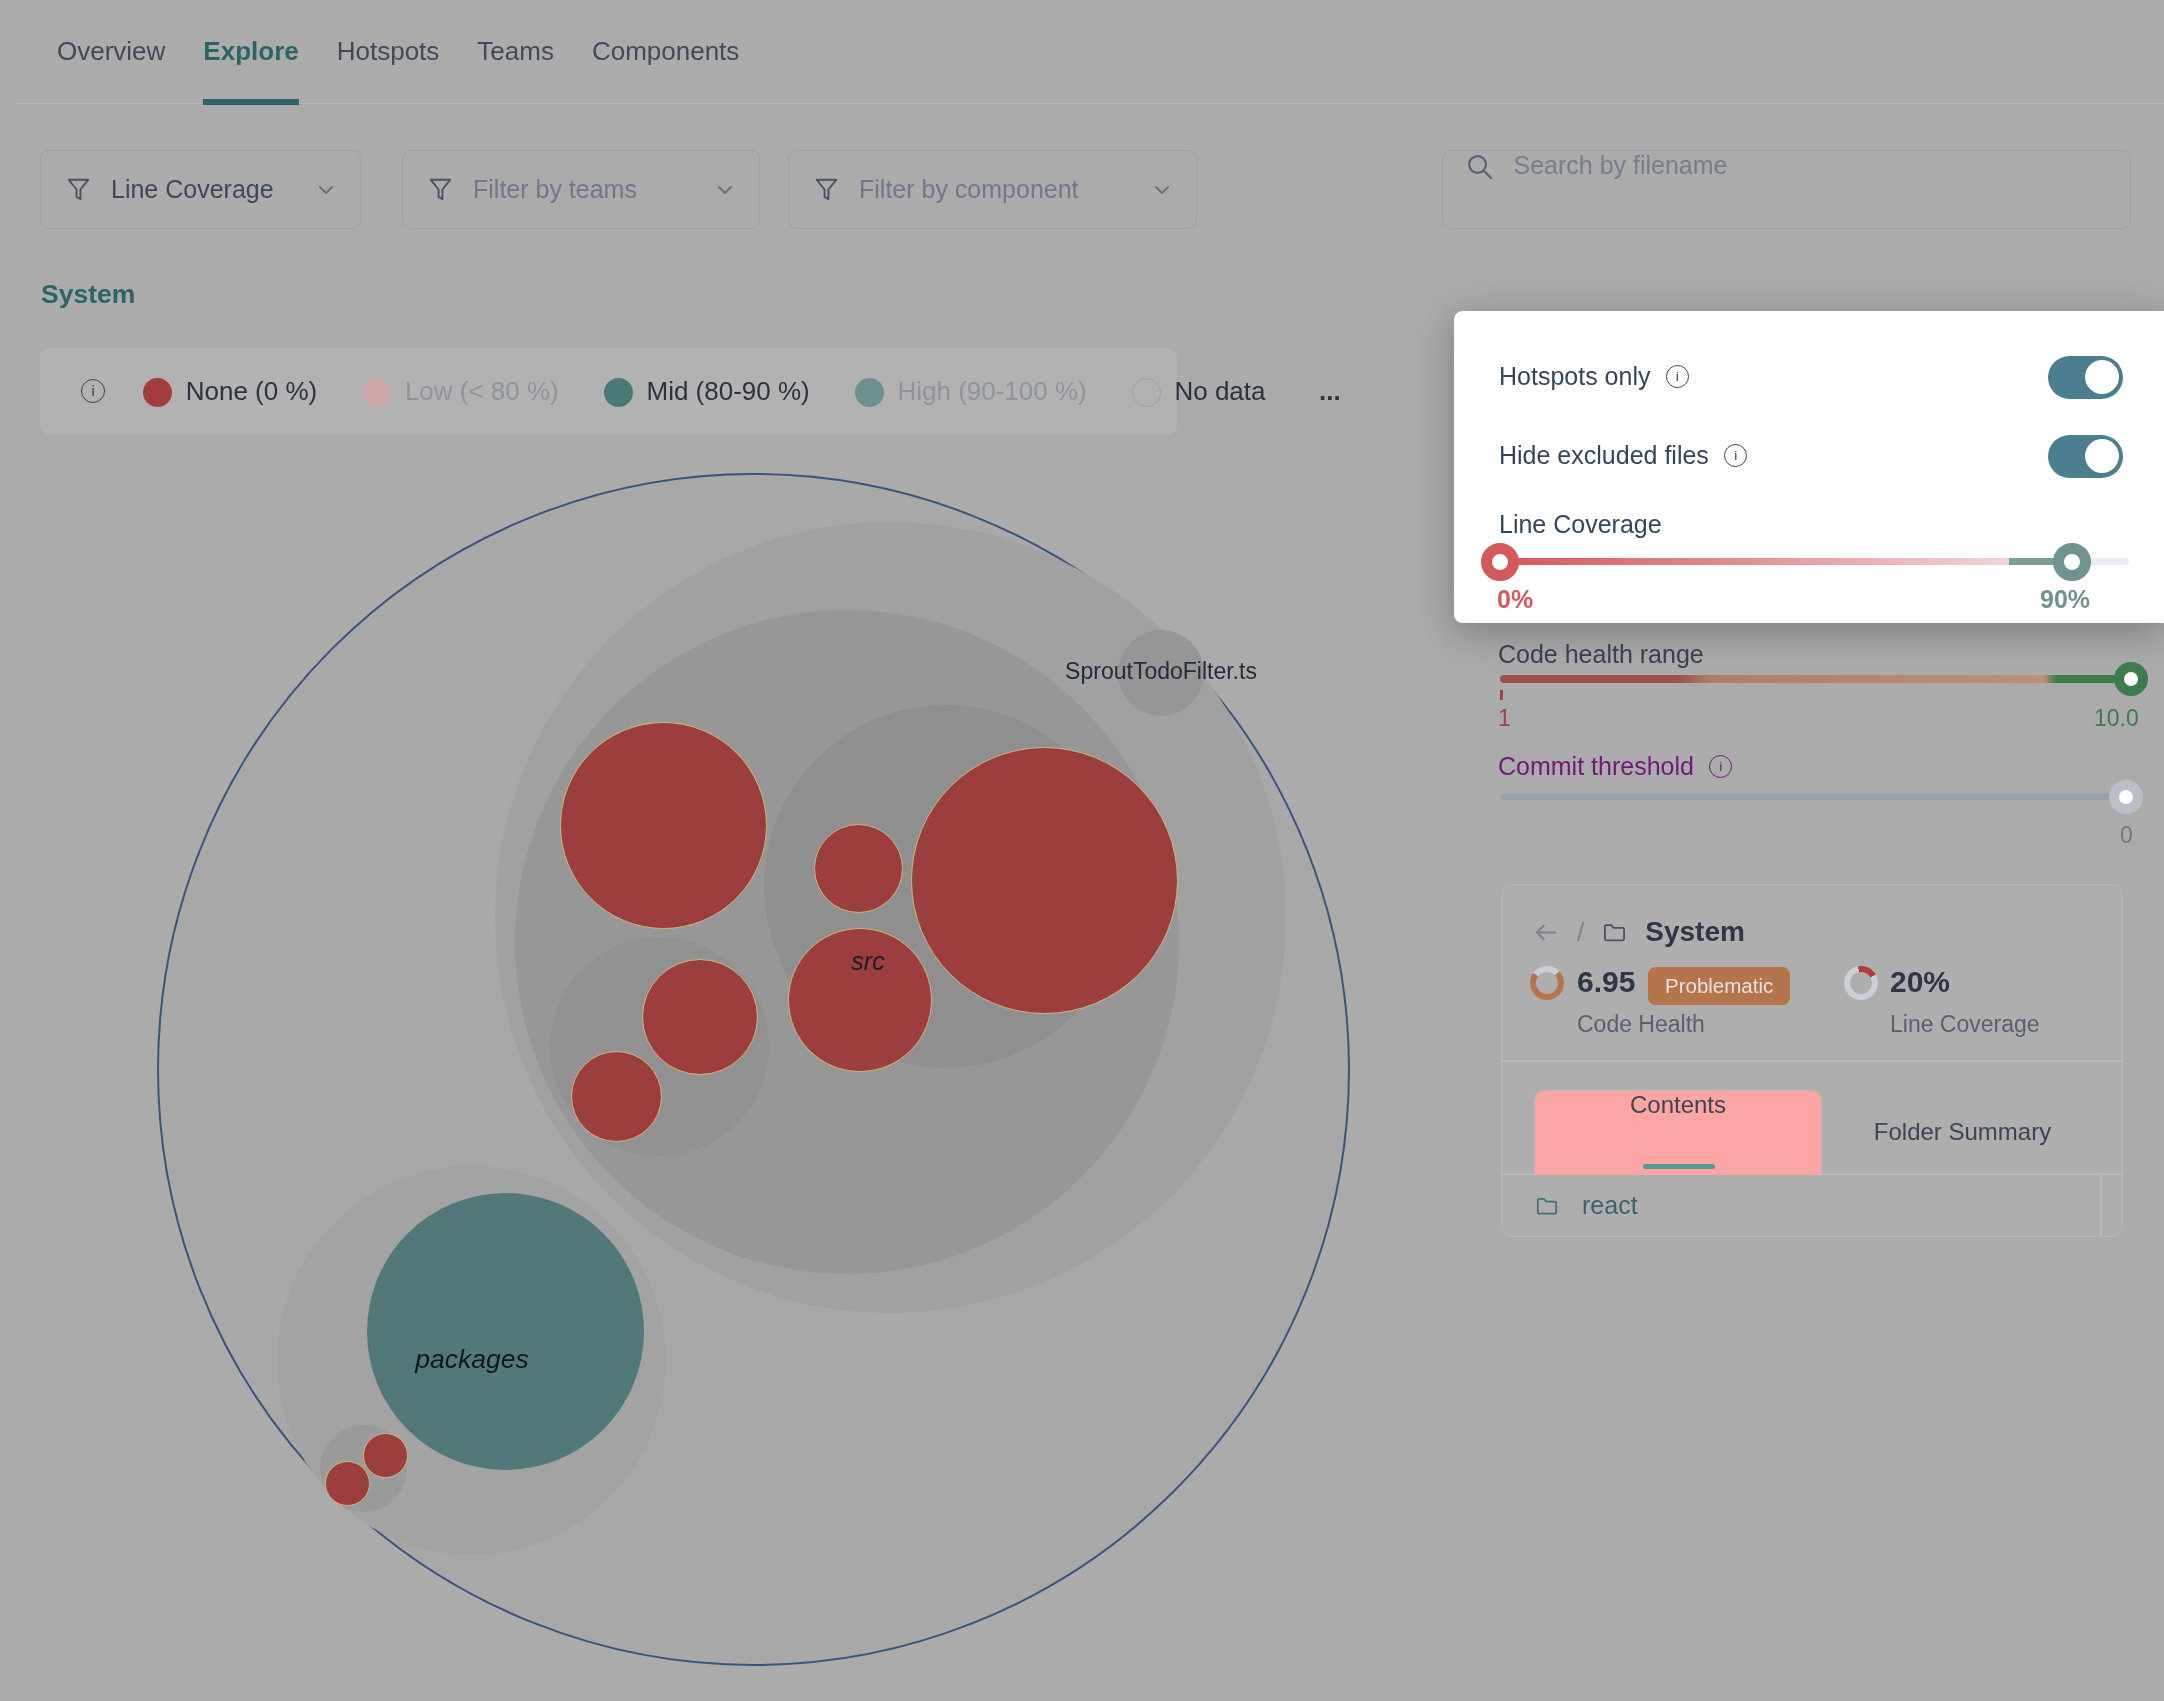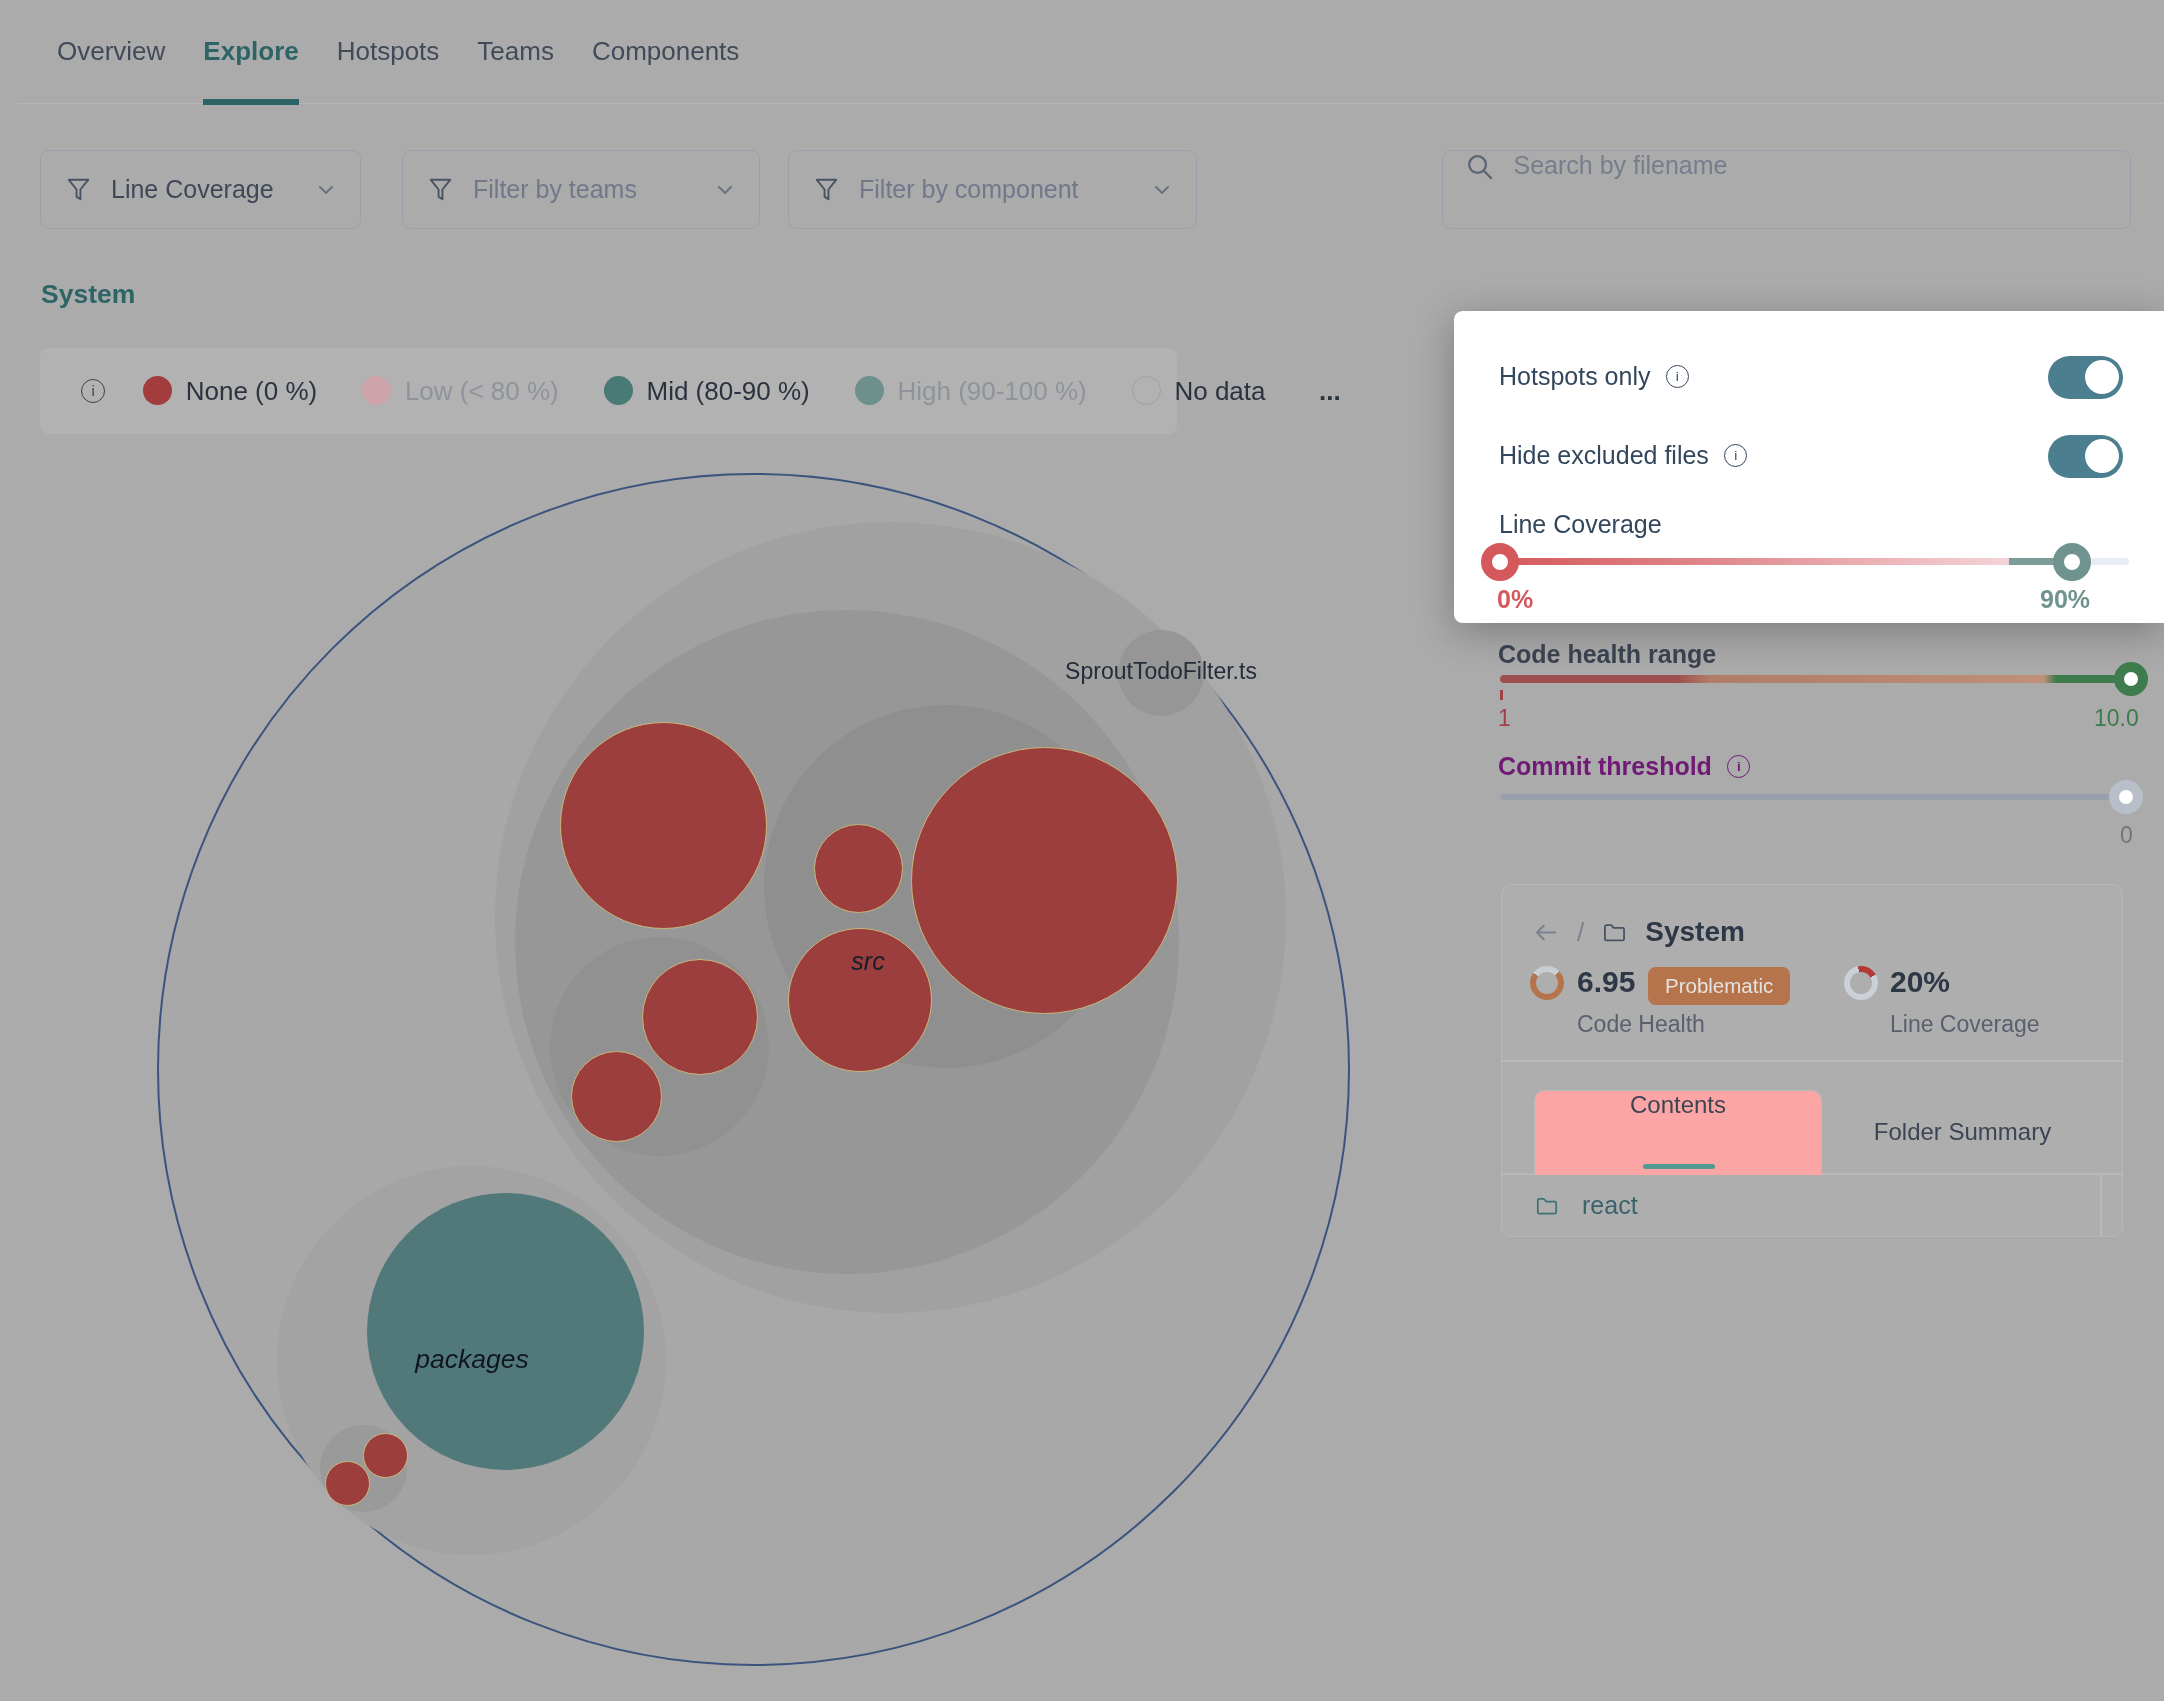--- a/index.html
+++ b/index.html
@@ -28,21 +28,21 @@
   .searchbox input::placeholder { color:#767e8c; }
   .search-ic { color:#5a6373; display:flex; }
 
   
   .view-title { position:absolute; left:41px; top:279px; font-size:26.5px; font-weight:700; color:#2d6566; }
   .legendbar { position:absolute; left:40px; top:348px; width:1137px; height:86px; background:#b2b2b2;
                border-radius:8.6px; display:flex; align-items:center; padding:0 29px 0 41px; }
   .leg-info { width:24px; height:24px; border-radius:50%; border:1.7px solid #394150; color:#394150;
               display:flex; align-items:center; justify-content:center; margin-right:38px; flex:0 0 auto; }
   .leg-info::after { content:"i"; font-size:14.6px; }
-  .leg-item { display:flex; align-items:flex-start; gap:13.7px; margin-right:45px; cursor:pointer; }
+  .leg-item { display:flex; align-items:flex-end; gap:13.7px; margin-right:45px; cursor:pointer; }
   .leg-dot { width:29px; height:29px; border-radius:50%; flex:0 0 auto; }
   .leg-label { font-size:26px; color:#2b3340; white-space:nowrap; }
   .leg-item.dim .leg-label { color:#8e939c; }
   .leg-more { font-size:26px; font-weight:700; color:#2b3340; margin-left:8.6px; cursor:pointer; }
 
   
   .bub { position:absolute; border-radius:50%; }
   .bub.red { background:#9c3e3d; border:1.7px solid #c9b97c; cursor:pointer; }
   .bub-label { position:absolute; text-align:center; transform:translate(-50%,-50%); white-space:nowrap; }
 
@@ -60,21 +60,21 @@
 
   
   .lc-track { position:absolute; left:45px; top:247px; width:630px; height:6.8px; border-radius:3.4px; background:#e8ecf4; }
   .lc-fill  { position:absolute; left:45px; top:247px; width:510px; height:6.8px; border-radius:3.4px 0 0 3.4px;
               background:linear-gradient(90deg,#d5585b 0%,#e08c8f 45%,#eebabe 80%,#f3d4d7 100%); }
   .lc-teal  { position:absolute; left:555px; top:247px; width:63px; height:6.8px; background:#7b9c97; }
   .lc-min { position:absolute; left:43px; top:274px; font-size:25px; font-weight:700; color:#d4585c; }
   .lc-max { position:absolute; left:586px; top:274px; font-size:25px; font-weight:700; color:#6f938e; }
 
   
-  .dim-label { position:absolute; font-size:25px; color:#39414f; display:flex; align-items:center; gap:15.4px;font-weight:bold; }
+  .dim-label { position:absolute; font-size:25px; color:#39414f; display:flex; align-items:center; gap:15.4px; }
   .dim-label.gray { color:#701a75; }
   .small-num { position:absolute; font-size:23px; }
 
   
   .card { position:absolute; left:1501px; top:884px; width:622px; height:353px; background:#aeaeae;
           border:1.7px solid #b7b7b9; border-radius:10.3px; }
   .card-hdr { position:absolute; left:29px; top:31px; display:flex; align-items:center; gap:17px; }
   .crumb-sep { font-size:26px; color:#7b828e; }
   .card-title { font-size:28px; font-weight:700; color:#2e3746; }
   .donut { position:absolute; width:34px; height:34px; border-radius:50%; }

